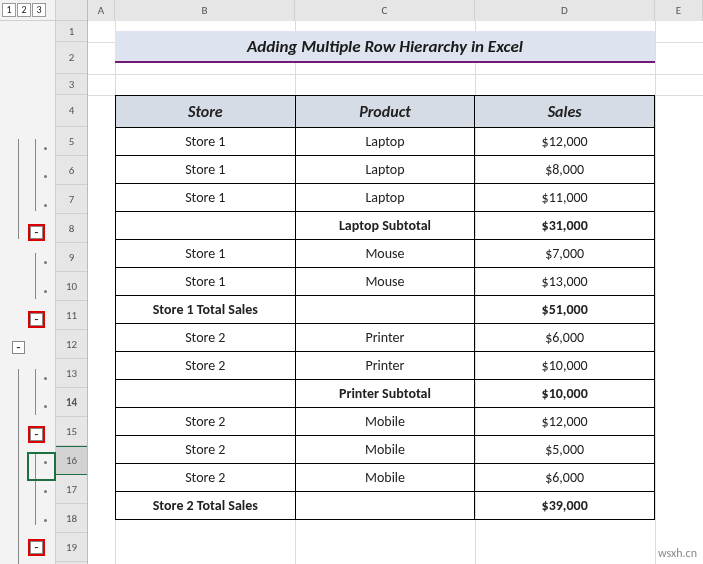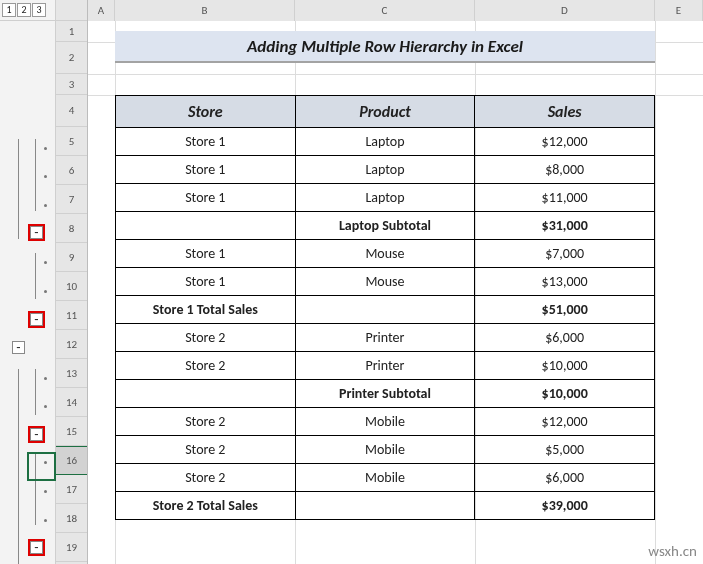--- a/index.html
+++ b/index.html
@@ -136,21 +136,21 @@
   width: 1px;
   background: #dcdcdc;
 }
 .title-box {
   position: absolute;
   left: 27px;
   top: 10px;
   width: 540px;
   height: 32px;
   background: #dde4f0;
-  border-bottom: 2px solid #a3a3a3;
+  border-bottom: 2px solid #701a75;
   display: flex;
   align-items: center;
   justify-content: center;
   font-style: italic;
   font-weight: bold;
   font-size: 17px;
   color: #1a1a1a;
 }
 .tbl {
   position: absolute;
@@ -178,21 +178,21 @@
 .tbl .tot td { font-weight: bold; }
 .sel-cell {
   position: absolute;
   border: 2px solid #1d6f42;
   pointer-events: none;
 }
 .watermark {
   position: absolute;
   right: 6px;
   bottom: 4px;
-  font-size: 15px;
+  font-size: 12px;
   color: #888;
 }
 </style>
 </head>
 <body>
 
 <div class="outline-pane">
   <div class="outline-header">
     <div class="level-btn">1</div>
     <div class="level-btn">2</div>
@@ -237,21 +237,21 @@
   <div class="row-head" style="height:32px;">4</div>
   <div class="row-head" style="height:29px;">5</div>
   <div class="row-head" style="height:29px;">6</div>
   <div class="row-head" style="height:29px;">7</div>
   <div class="row-head" style="height:29px;">8</div>
   <div class="row-head" style="height:29px;">9</div>
   <div class="row-head" style="height:29px;">10</div>
   <div class="row-head" style="height:29px;">11</div>
   <div class="row-head" style="height:29px;text-align:center;">12</div>
   <div class="row-head" style="height:29px;">13</div>
-  <div class="row-head" style="height:29px;">14</div>
+  <div class="row-head" style="height:29px;font-weight:bold;">14</div>
   <div class="row-head" style="height:29px;">15</div>
   <div class="row-head sel" style="height:29px;">16</div>
   <div class="row-head" style="height:29px;">17</div>
   <div class="row-head" style="height:29px;">18</div>
   <div class="row-head" style="height:29px;">19</div>
   <div class="row-head" style="height:29px;">20</div>
 </div>
 
 <div class="col-headers">
   <div class="col-head" style="width:27px;">A</div>

